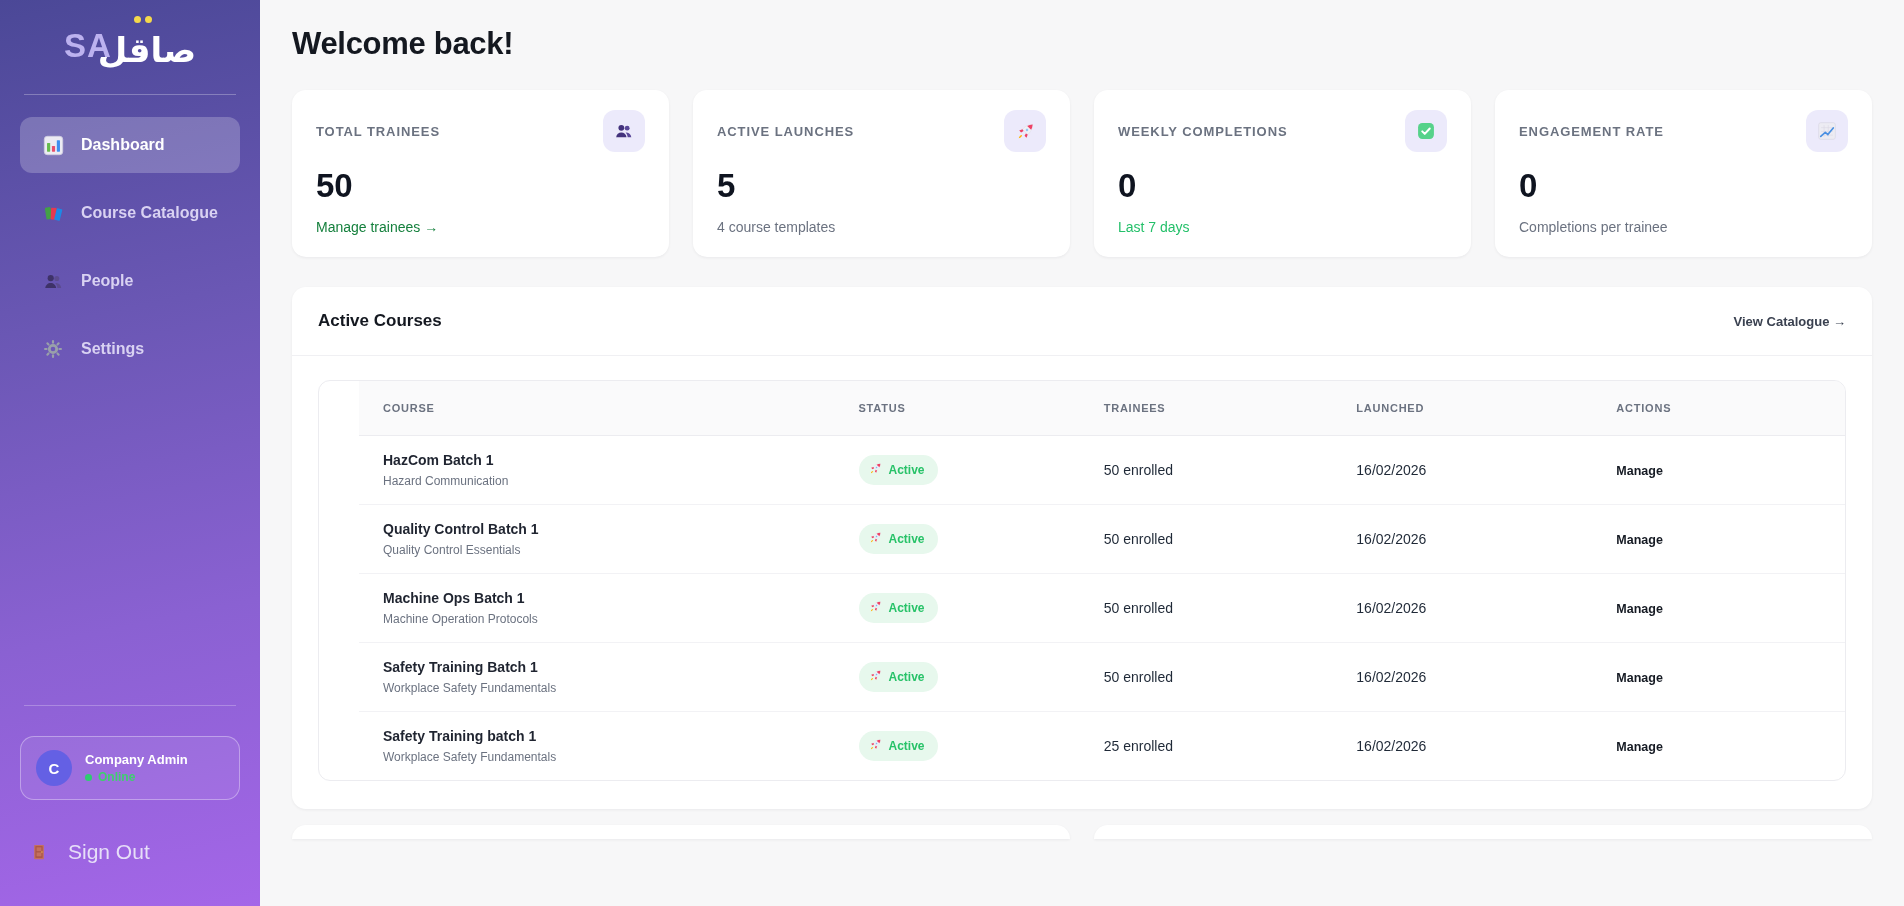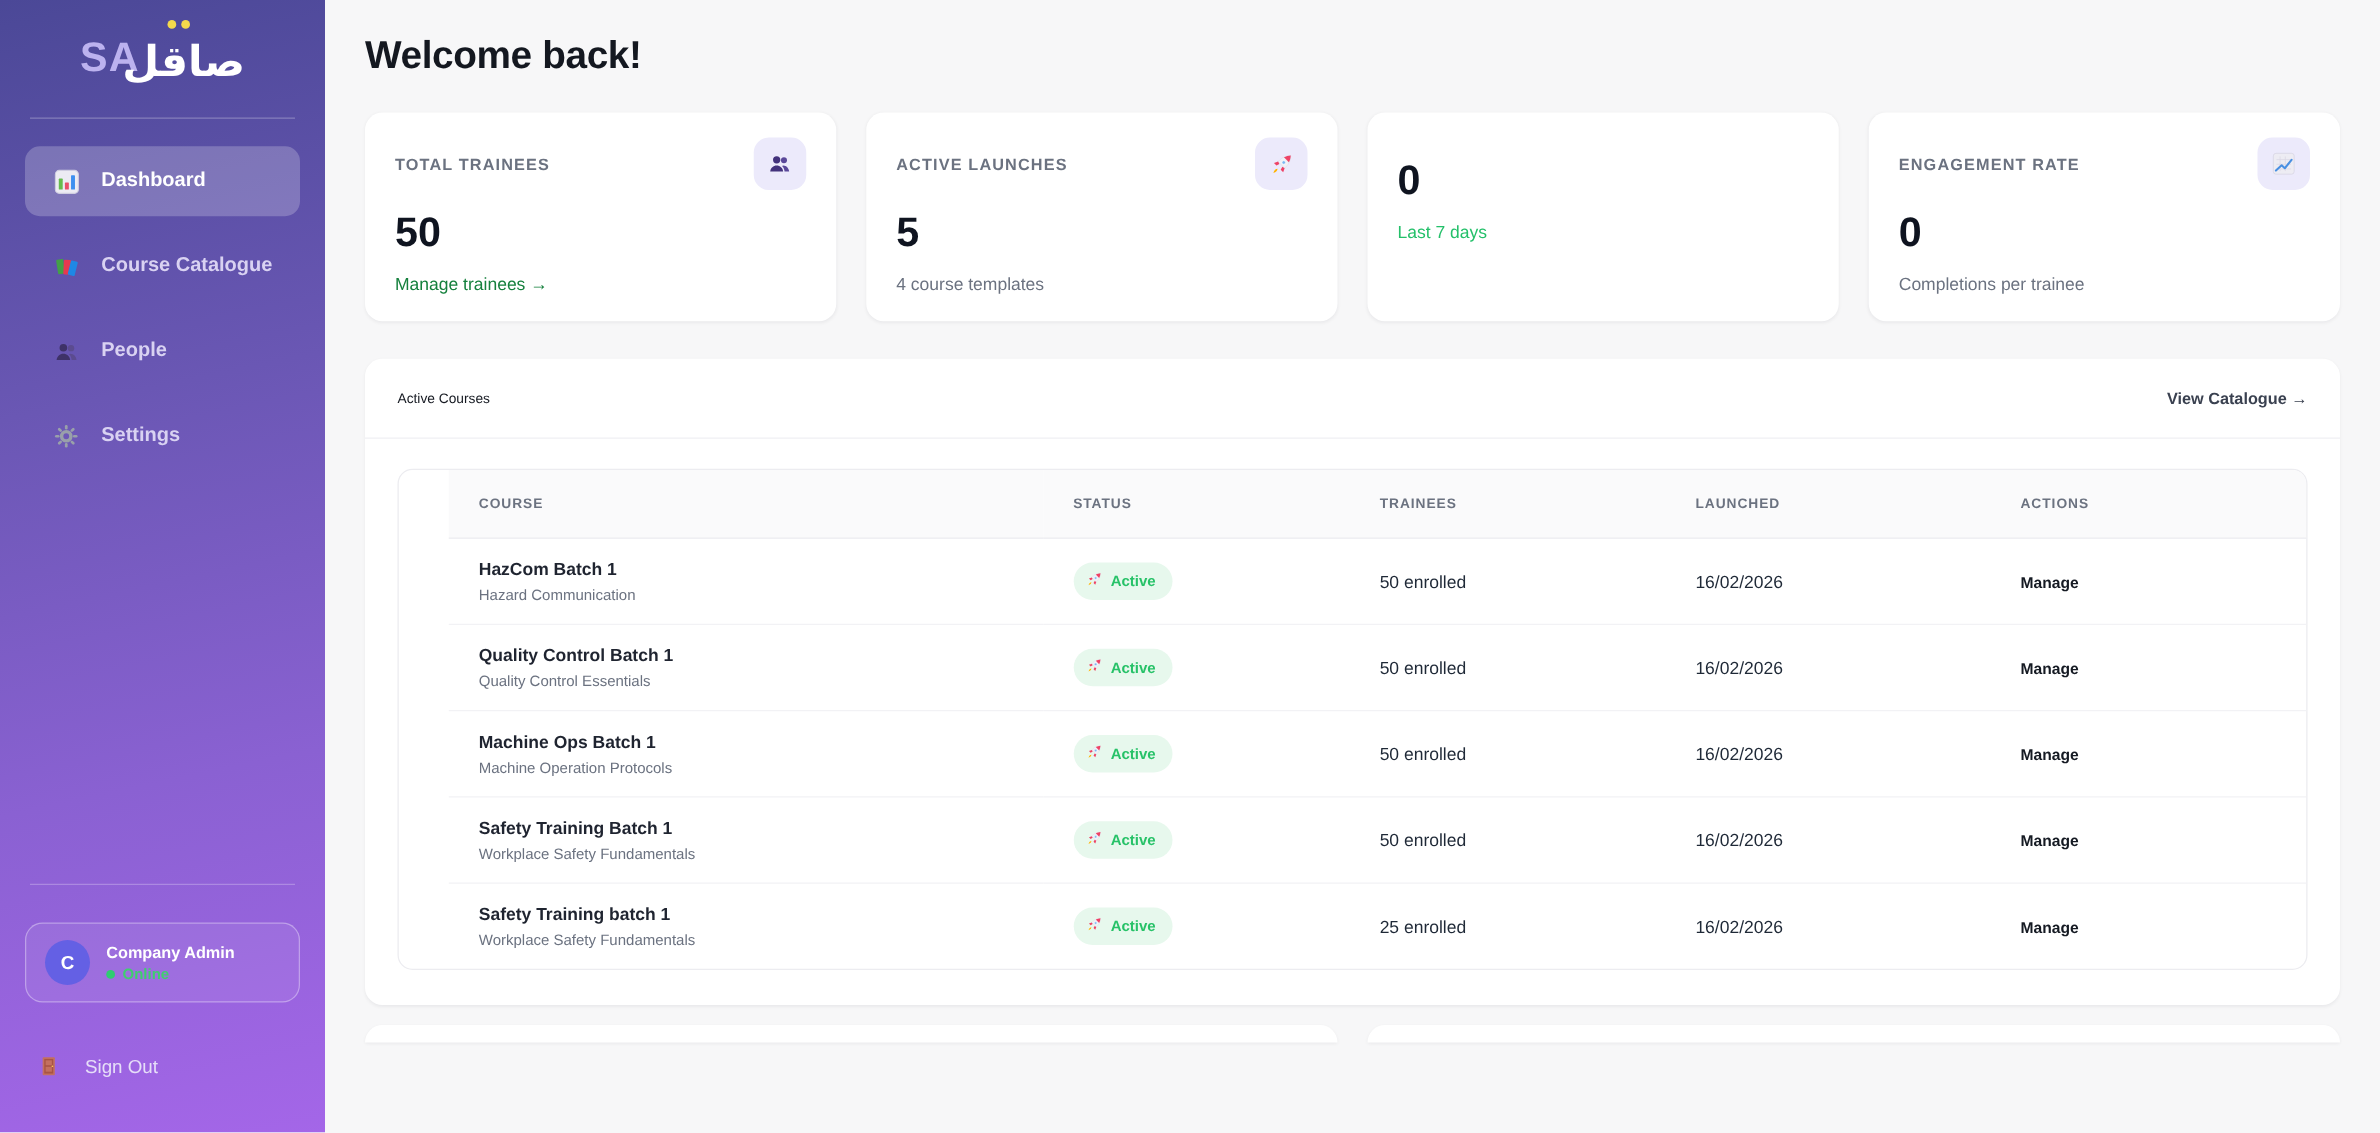--- a/index.html
+++ b/index.html
@@ -26,21 +26,21 @@
   .sidebar-bottom { margin-top:auto; padding:0 20px 30px; }
   .bottom-divider { height:1px; background:rgba(255,255,255,0.25); margin:0 4px 30px; }
   .user-card { border:1px solid rgba(255,255,255,0.35); background:rgba(255,255,255,0.07);
     border-radius:14px; padding:13px 15px; display:flex; align-items:center; gap:13px; }
   .avatar { width:36px; height:36px; border-radius:50%; background:#6460e4; color:#fff;
     font-weight:700; font-size:15px; display:flex; align-items:center; justify-content:center; }
   .user-name { color:#fff; font-size:13px; font-weight:700; }
   .user-status { color:#3ecf6e; font-size:12px; font-weight:600; margin-top:3px; display:flex; align-items:center; gap:6px; }
   .status-dot { width:7px; height:7px; border-radius:50%; background:#2ecc71; display:inline-block; }
   .signout { margin-top:40px; display:flex; align-items:center; gap:18px; padding:0 8px 12px;
-    color:#e6def8; font-size:15px; font-weight:500; cursor:pointer; }
+    color:#e6def8; font-size:21px; font-weight:500; cursor:pointer; }
 
   
   .main { flex:1; padding:26px 32px 0; overflow:hidden; }
   .page-title { font-size:31px; font-weight:800; color:#141820; letter-spacing:-0.3px; }
   .page-subtitle { font-size:15px; color:#6b7280; margin-top:9px; }
 
   .stats { display:grid; grid-template-columns:repeat(4,1fr); gap:24px; margin-top:28px; }
   .stat-card { background:#fff; border-radius:14px; padding:20px 24px 22px; box-shadow:0 1px 3px rgba(16,24,40,0.06); }
   .stat-top { display:flex; justify-content:space-between; align-items:center; }
   .stat-label { font-size:13px; font-weight:600; color:#6b7280; letter-spacing:0.07em; }
@@ -48,21 +48,21 @@
     display:flex; align-items:center; justify-content:center; }
   .stat-value { font-size:33px; font-weight:800; color:#0f1420; margin-top:16px; line-height:1.1; }
   .stat-footer { margin-top:15px; font-size:14px; }
   .f-link { color:#15803d; cursor:pointer; }
   .f-muted { color:#6b7280; }
   .f-green { color:#24c06a; }
 
   .courses-card { background:#fff; border-radius:14px; margin-top:30px; box-shadow:0 1px 3px rgba(16,24,40,0.06); }
   .courses-header { display:flex; justify-content:space-between; align-items:center;
     padding:24px 26px; border-bottom:1px solid #f0f0f3; }
-  .courses-title { font-size:11px; font-weight:400; color:#141820; }
+  .courses-title { font-size:17px; font-weight:700; color:#141820; }
   .view-link { font-size:13px; font-weight:600; color:#3a4150; cursor:pointer; }
   .courses-body { padding:24px 26px 28px; }
   .table-wrap { border:1px solid #ececf0; border-radius:12px; overflow:hidden;padding-left:40px; }
   table { width:100%; border-collapse:collapse; }
   thead th { background:#fafafb; text-align:left; font-size:11px; font-weight:700; color:#6b7280;
     letter-spacing:0.07em; padding:21px 24px; border-bottom:1px solid #ececf0; }
   tbody td { padding:16px 24px; border-bottom:1px solid #f2f2f5; font-size:14px; color:#1f2937; vertical-align:middle; }
   tbody tr:last-child td { border-bottom:none; }
   .course-name { font-size:14px; font-weight:700; color:#1f2430; }
   .course-sub { font-size:12px; color:#6b7280; margin-top:6px; }
@@ -197,20 +197,29 @@
             <path d="M14.8 15.8l-1.5 4.2-2.5-2.5 1.7-3z" fill="#ee4266"></path>
             <path d="M7.6 16.4c-1.8 0-3.5 1.5-4.2 4.2 2.8-.7 4.2-2.5 4.2-4.2z" fill="#ffb300"></path>
           </svg>
         </span>
       </div>
       <div class="stat-value">5</div>
       <div class="stat-footer f-muted">4 course templates</div>
     </div>
 
     <div class="stat-card">
+      <div class="stat-top">
+        <span class="stat-label">WEEKLY COMPLETIONS</span>
+        <span class="icon-badge">
+          <svg viewBox="0 0 24 24" width="20" height="20">
+            <rect x="2.5" y="2.5" width="19" height="19" rx="5" fill="#56d28a"></rect>
+            <path d="M7.5 12.5l3 3 6-6.5" stroke="#fff" stroke-width="2.4" fill="none" stroke-linecap="round" stroke-linejoin="round"></path>
+          </svg>
+        </span>
+      </div>
       <div class="stat-value">0</div>
       <div class="stat-footer f-green">Last 7 days</div>
     </div>
 
     <div class="stat-card">
       <div class="stat-top">
         <span class="stat-label">ENGAGEMENT RATE</span>
         <span class="icon-badge">
           <svg viewBox="0 0 24 24" width="20" height="20">
             <rect x="2" y="2" width="20" height="20" rx="2.5" fill="#edecf3" stroke="#d8d6e4" stroke-width="0.8"></rect>

